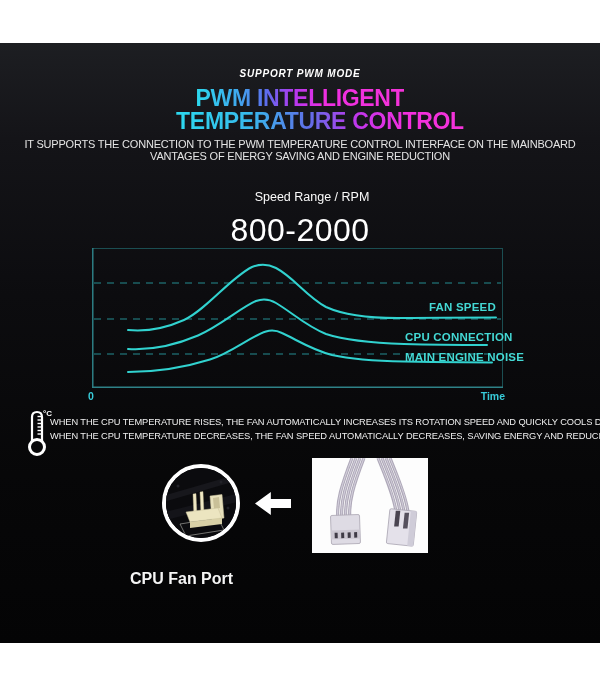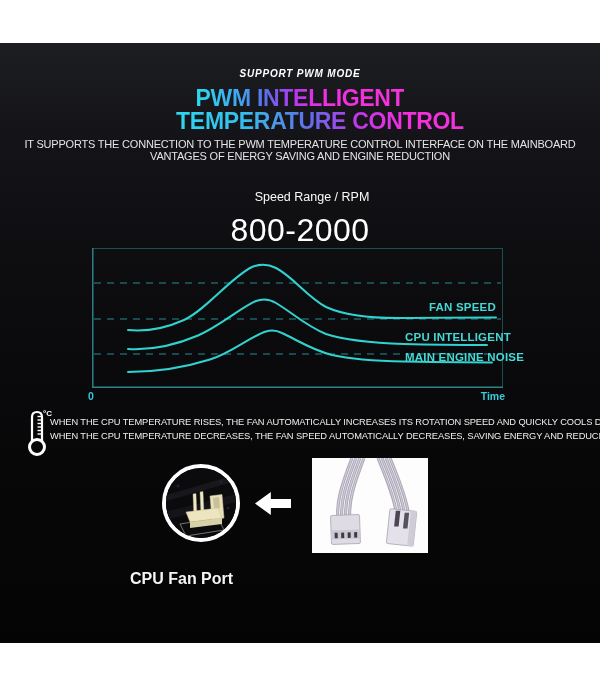--- a/index.html
+++ b/index.html
@@ -68,21 +68,21 @@
           <line x1="2" y1="71" x2="409" y2="71"></line>
           <line x1="2" y1="106" x2="409" y2="106"></line>
         </g>
         <g fill="none" stroke="#31d2cf" stroke-width="2" stroke-linecap="round">
           <path d="M36,82 C56,84 74,80 92,72 C114,62 138,30 160,19 Q172,14 184,20 C202,29.5 214,48 234,59 C254,68 282,70.5 312,70 C345,69.5 382,69.5 404,69.5"></path>
           <path d="M36,101 C62,102.5 86,96 106,87.5 C128,78 148,60 164,53 Q174,49 184,55 C200,64.5 214,78 234,86 C254,92.5 282,95 312,96 C340,96.8 374,97 395,97"></path>
           <path d="M36,124 C66,124 94,119 118,111.5 C140,104.5 158,88.5 174,83.5 Q182,81 190,85 C206,92.5 220,102 240,107 C260,111.5 284,113 312,113.5 C342,114 378,114.5 400,114.5"></path>
         </g>
       </svg>
       <div class="chart-label" style="top:53px;padding-left:24px;">FAN SPEED</div>
-      <div class="chart-label" style="top:83px;">CPU INTELLIGENT</div>
+      <div class="chart-label" style="top:83px;">CPU CONNECTION</div>
       <div class="chart-label" style="top:103px;">MAIN ENGINE NOISE</div>
       <div class="axis-label" style="left:-4px;">0</div>
       <div class="axis-label" style="right:-2px;">Time</div>
     </div>
 
     <svg class="abs" style="left:21px;top:364px;" width="34" height="50" viewBox="0 0 34 50">
       <path d="M11,34 V10 Q11,5 16,5 Q21,5 21,10 V34" fill="none" stroke="#ffffff" stroke-width="2.2"></path>
       <g stroke="#ffffff" stroke-width="1.4">
         <line x1="16.5" y1="9.5" x2="20" y2="9.5"></line>
           <line x1="16.5" y1="13" x2="20" y2="13"></line>

